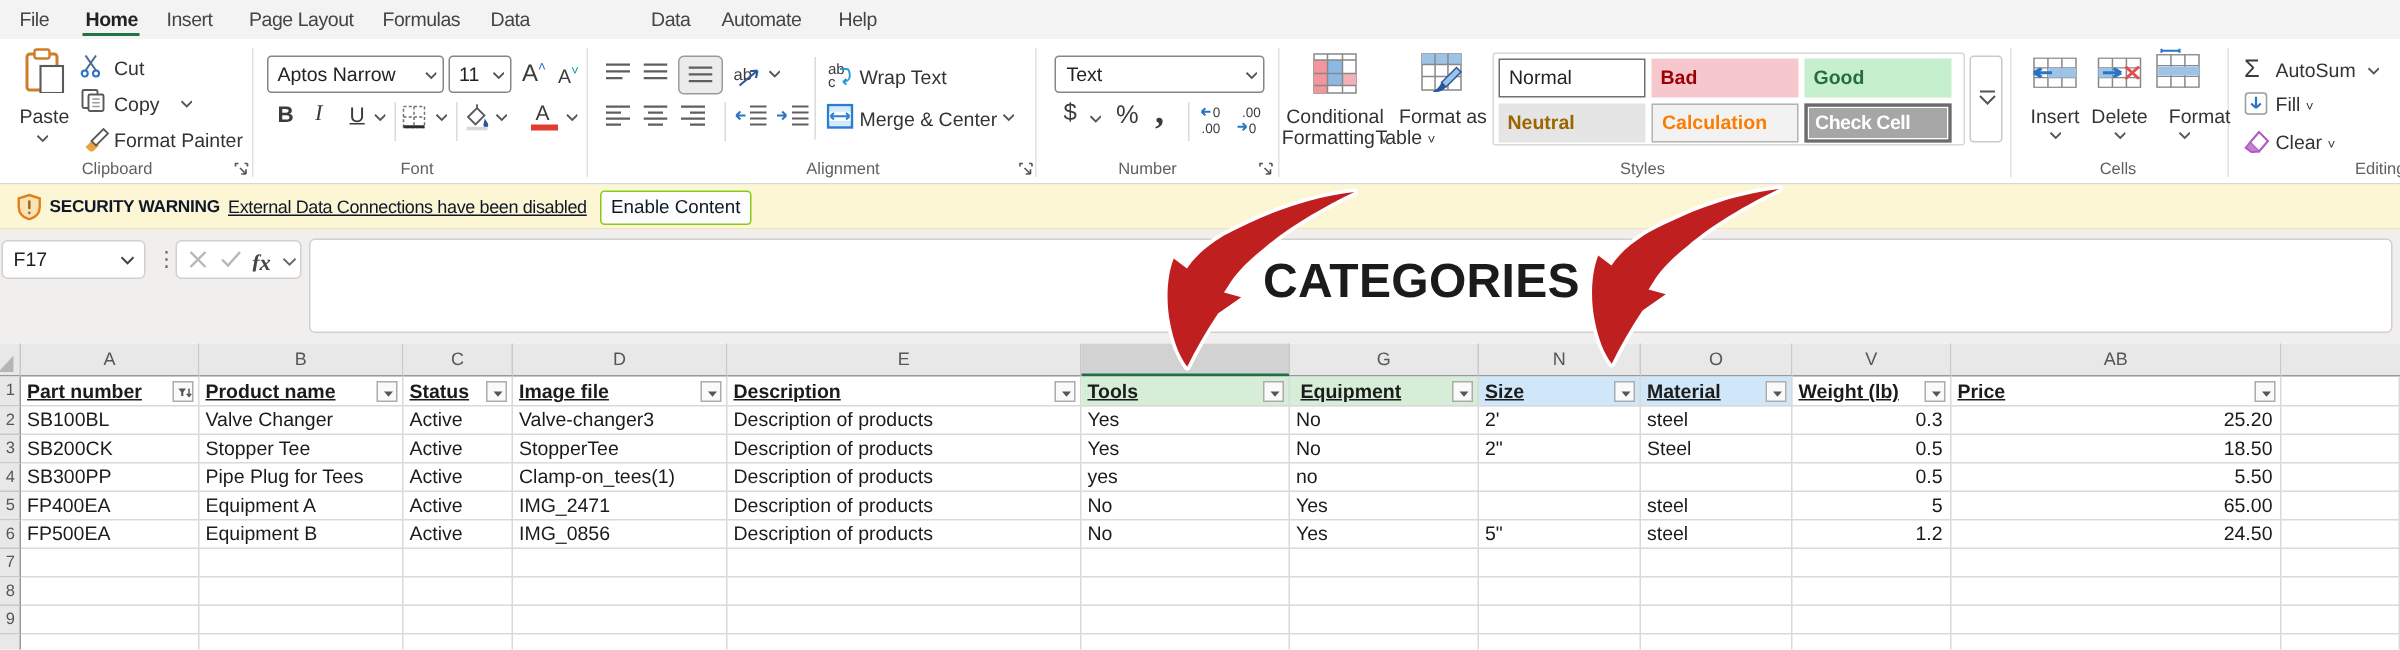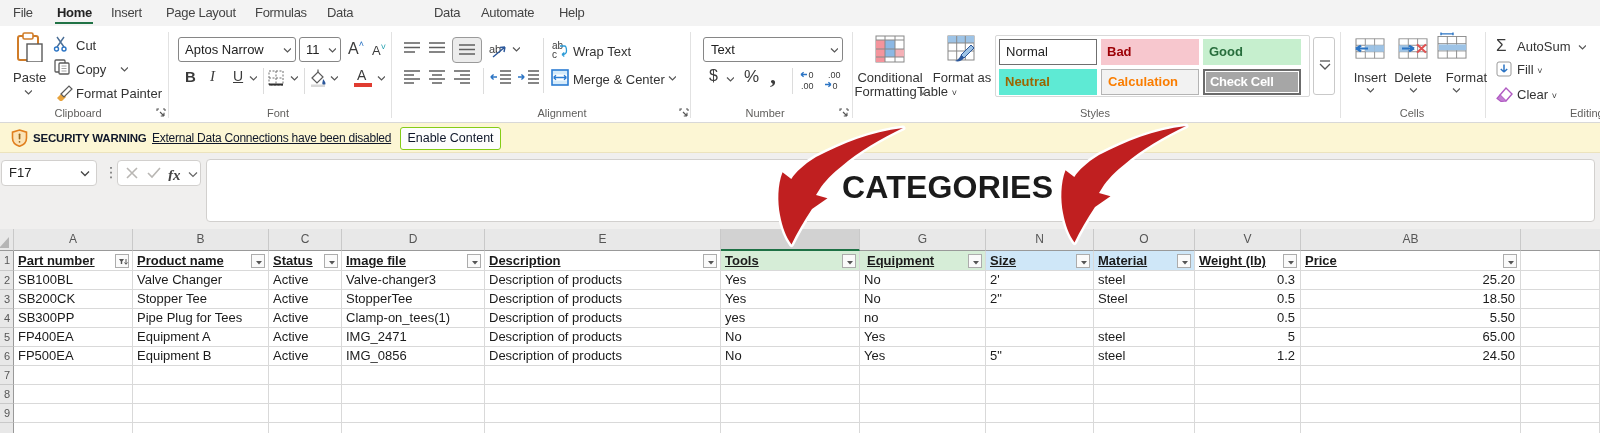--- a/index.html
+++ b/index.html
@@ -267,21 +267,21 @@
         <path d="M1,8 L27,8 M1,16 L27,16 M9.7,1 L9.7,25 M18.3,1 L18.3,25" stroke="#888" stroke-width="1"></path>
         <path d="M14,20 L24,10 L27,13 L17,23 Z" fill="#9dc3e6" stroke="#2b579a" stroke-width="1"></path>
         <path d="M14,20 C12,24 10,25 8,26 C11,27 15,26 17,23 Z" fill="#2b579a"></path>
       </svg>
       <div class="rtxt" style="left:917px; top:44px; width:90px; text-align:center;">Format as</div>
       <div class="rtxt" style="left:917px; top:58px; width:90px; text-align:left;">Table <span style="font-size:9px;">˅</span></div>
       <div class="abs" style="left:995px; top:9px; width:315px; height:62px; border:1px solid #d8d8d8; border-radius:2px; background:#fff;"></div>
       <div class="abs" style="left:999px; top:13px; width:98px; height:26px; background:#fff; border:1.5px solid #6f6f6f; font-size:13px; color:#232323; line-height:24px; padding-left:6px;">Normal</div>
       <div class="abs" style="left:1101px; top:13px; width:98px; height:26px; background:#f7c7ce; font-size:13px; font-weight:bold; color:#9c0006; line-height:26px; padding-left:6px;">Bad</div>
       <div class="abs" style="left:1203px; top:13px; width:98px; height:26px; background:#c6efce; font-size:13px; font-weight:bold; color:#276d3c; line-height:26px; padding-left:6px;">Good</div>
-      <div class="abs" style="left:999px; top:43px; width:98px; height:26px; background:#5eead4; font-size:13px; font-weight:bold; color:#9c6500; line-height:26px; padding-left:6px;">Neutral</div>
+      <div class="abs" style="left:999px; top:43px; width:98px; height:26px; background:#e5e5e5; font-size:13px; font-weight:bold; color:#9c6500; line-height:26px; padding-left:6px;">Neutral</div>
       <div class="abs" style="left:1101px; top:43px; width:98px; height:26px; background:#f2f2f2; border:1px solid #b4b4b4; font-size:13px; font-weight:bold; color:#fa7d00; line-height:24px; padding-left:6px;">Calculation</div>
       <div class="abs" style="left:1203px; top:43px; width:98px; height:26px; background:#a6a6a6; border:2px solid #6b6b6b; box-shadow:inset 0 0 0 1px #fff; font-size:13px; color:#fff; font-weight:bold; line-height:22px; padding-left:5px; letter-spacing:-0.3px;">Check Cell</div>
       <div class="abs" style="left:1313px; top:11px; width:22px; height:58px; border:1px solid #c9c9c9; border-radius:3px; background:#fff;">
         <svg class="abs" style="left:5px; top:22px;" width="12" height="12">
             <path d="M1,1 L11,1" stroke="#555" stroke-width="1.3"></path>
             <path d="M1,4 L6,9 L11,4" stroke="#555" stroke-width="1.3" fill="none"></path>
           </svg>
       </div>
 
       <svg class="abs" style="left:1355px; top:12px;" width="30" height="21" viewBox="0 0 30 26" preserveAspectRatio="none">

